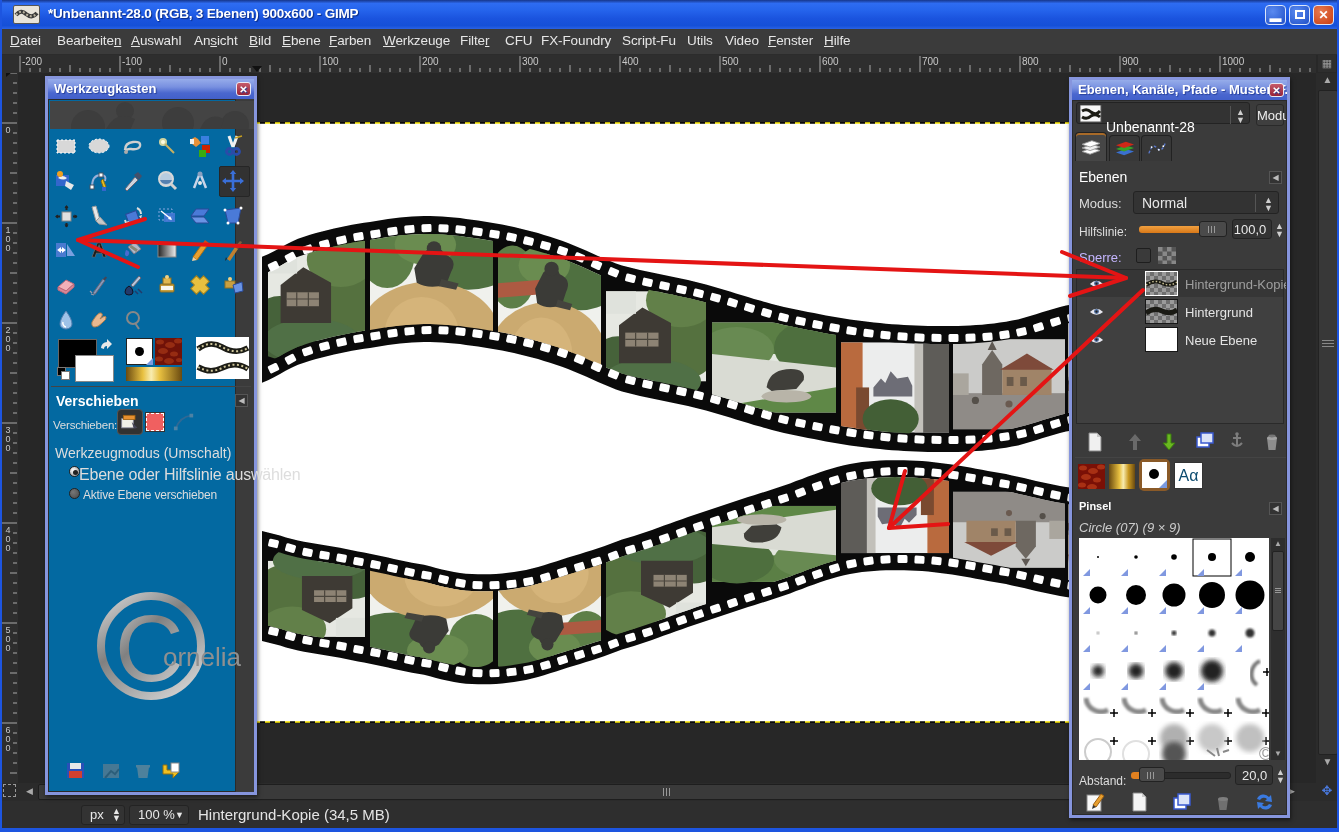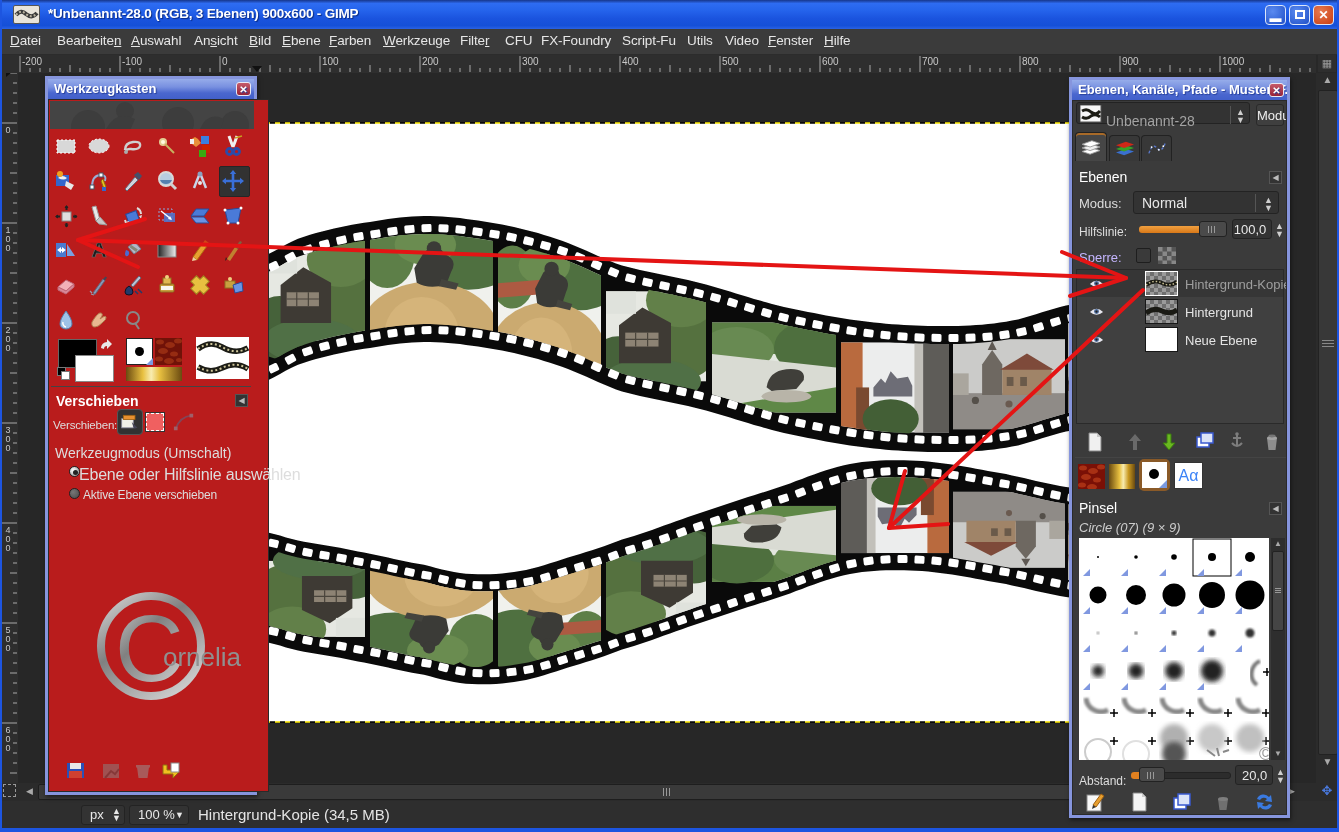--- a/index.html
+++ b/index.html
@@ -592,21 +592,21 @@
 <div id="statusbar" class="abs"></div>
 <div class="abs combo" style="left:81px;top:805px;width:44px;height:20px;font-size:13px;padding:1px 0 0 8px">px <span style="position:absolute;right:3px;top:2px;font-size:9px;line-height:7px">▲<br>▼</span></div>
 <div class="abs combo" style="left:129px;top:805px;width:60px;height:20px;font-size:13px;padding:1px 0 0 8px">100 % <span style="position:absolute;right:4px;top:4px;font-size:9px">▼</span></div>
 <div class="abs" style="left:198px;top:806px;color:#e4e4e4;font-size:15px">Hintergrund-Kopie (34,5 MB)</div>
 <div id="winborder" class="abs"></div>
 <div class="sideborder abs" style="left:0"></div>
 <div class="sideborder abs" style="left:1337px"></div>
 
 <div id="toolbox" class="abs panel">
 <div class="ptitle">Werkzeugkasten<span class="pclose">✕</span></div>
-<div style="position:relative;width:221px;height:693px;background:#b91c1c;border:1px solid #2a2a2a">
+<div style="position:relative;width:188px;height:693px;background:#0369a1;border:1px solid #2a2a2a">
 <div class="abs" style="left:1px;top:1px;width:204px;height:28px;background:#444444;overflow:hidden"><svg width="204" height="28">
           <g fill="#3d3d3d">
             <circle cx="38" cy="26" r="17"></circle>
             <circle cx="75" cy="10" r="9"></circle>
             <path d="M55 30 q10 -22 30 -12 l-6 14 z"></path>
             <circle cx="128" cy="22" r="16"></circle>
             <circle cx="185" cy="24" r="14"></circle>
             <path d="M150 28 q8 -18 24 -10 l-4 12 z"></path>
           </g>
         </svg></div>
@@ -863,21 +863,21 @@
 </div>
 
 <div id="dock" class="abs panel">
 <div class="ptitle">Ebenen, Kanäle, Pfade - Muster, F...<span class="pclose">✕</span></div>
 <div style="position:relative;width:215px;height:715px;background:#3b3b3b;border:1px solid #2a2a2a;overflow:hidden">
 <div class="abs combo" style="left:3px;top:1px;width:174px;height:22px"></div>
       <svg class="abs" style="left:7px;top:4px" width="22" height="18">
         <rect width="21" height="17" fill="#f8f8f8" stroke="#555"></rect>
         <path d="M2 6 Q7 3 11 7 Q16 11 20 6 M2 12 Q7 15 11 11 Q16 8 20 12" stroke="#1c1c14" stroke-width="3" fill="none"></path>
       </svg>
-      <div class="abs" style="left:33px;top:12px;color:#a3a3a3;font-size:14px">Unbenannt-28</div>
+      <div class="abs" style="left:33px;top:18px;color:#ffffff;font-size:14px">Unbenannt-28</div>
       <div class="abs" style="left:157px;top:5px;width:1px;height:18px;background:#555"></div>
       <div class="abs spinarrows" style="left:163px;top:7px">▲<br>▼</div>
       <div class="abs" style="left:183px;top:3px;width:28px;height:22px;background:#3f3f3f;border:1px solid #2a2a2a;border-radius:3px;color:#eee;font-size:13px;text-align:center;line-height:21px">Modus</div>
       <div class="abs" style="left:2px;top:31px;width:32px;height:29px;background:#464646;border:1px solid #222;border-bottom:none;border-radius:4px 4px 0 0;box-shadow:inset 0 2px 0 #a86a28"></div>
       <svg class="abs" style="left:7px;top:37px" width="22" height="18" viewBox="0 0 24 20">
         <g stroke="#999">
           <path d="M2 15 l9 3 11 -4 -9 -3 z" fill="#fff"></path>
           <path d="M2 11 l9 3 11 -4 -9 -3 z" fill="#f0f0f0"></path>
           <path d="M2 7 l9 3 11 -4 -9 -3 z" fill="#fff"></path>
         </g>
@@ -1040,22 +1040,22 @@
           <ellipse cx="4" cy="21" rx="4" ry="2.5"></ellipse>
           <ellipse cx="14" cy="23" rx="5" ry="3"></ellipse>
         </g>
       </svg>
       <div class="abs" style="left:36px;top:363px;width:26px;height:25px;background:linear-gradient(90deg,#6a4a10,#e8c040 40%,#f8ecb0 55%,#c89820 75%,#6a4a10)"></div>
       <div class="abs" style="left:66px;top:358px;width:31px;height:32px;background:#8a5a28;border-radius:5px"></div>
       <div class="abs" style="left:69px;top:361px;width:25px;height:26px;background:#fff">
         <div class="abs" style="left:7px;top:7px;width:10px;height:10px;border-radius:50%;background:#000"></div>
         <div class="abs" style="left:17px;top:18px;width:0;height:0;border-left:8px solid transparent;border-bottom:8px solid #7a9ae0"></div>
       </div>
-      <div class="abs" style="left:101px;top:361px;width:29px;height:27px;background:#fff;border:1px solid #333;color:#3b82f6;font-size:16px;text-align:center;line-height:26px">Aα</div>
-      <div class="abs" style="left:6px;top:399px;color:#fff;font-weight:normal;font-size:14px">Pinsel</div>
+      <div class="abs" style="left:101px;top:361px;width:29px;height:27px;background:#fff;border:1px solid #333;color:#0c4a6e;font-size:16px;text-align:center;line-height:26px">Aα</div>
+      <div class="abs" style="left:6px;top:399px;color:#fff;font-weight:bold;font-size:11px">Pinsel</div>
       <div class="abs" style="left:196px;top:401px;width:13px;height:13px;background:#333;border:1px solid #555;color:#bbb;font-size:8px;text-align:center;line-height:12px">◀</div>
       <div class="abs" style="left:6px;top:419px;color:#ccc;font-size:13px;font-style:italic">Circle (07) (9 × 9)</div>
       <div class="abs" style="left:6px;top:437px;width:190px;height:222px;background:#fff"><svg width="190" height="222">
           <defs>
             <filter id="blur1">
               <feGaussianBlur stdDeviation="1.2"></feGaussianBlur>
             </filter>
             <filter id="blur2">
               <feGaussianBlur stdDeviation="2.5"></feGaussianBlur>
             </filter>

